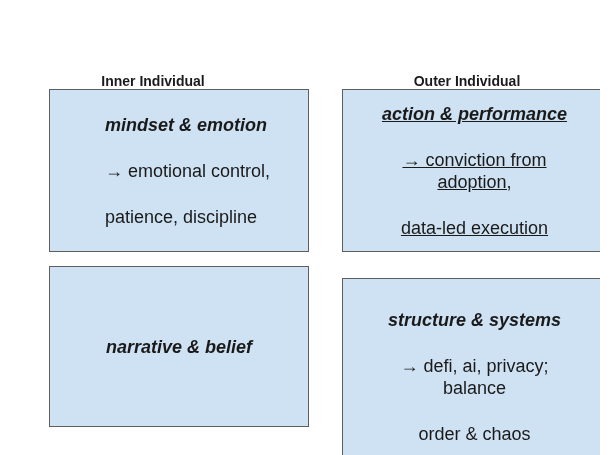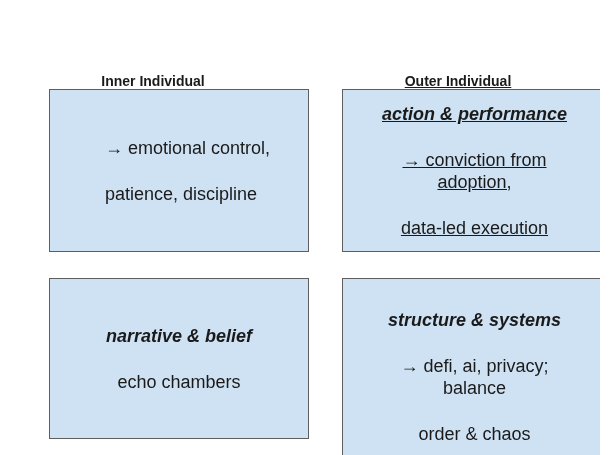--- a/index.html
+++ b/index.html
@@ -24,35 +24,35 @@
     position: absolute;
     width: 160px;
     text-align: center;
     font-size: 14px;
     font-weight: bold;
     color: var(--text);
     line-height: 14px;
     white-space: nowrap;
   }
   .label-tl { left: 49px;  top: 38px; }
-  .label-tr { left: 354px; top: 38px; text-decoration: underline; }
+  .label-tr { left: 363px; top: 38px; }
   .label-bl { left: 36px;  top: 419px; }
   .label-br { left: 372px; top: 419px; }
 
   .qbox {
     position: absolute;
     background: var(--box-fill);
     border: 1.5px solid var(--box-border);
     display: flex;
     align-items: center;
     color: var(--text);
   }
   .q-tl { left: 25px;  top: 65px;  width: 260px; height: 163px; }
   .q-tr { left: 318px; top: 65px;  width: 265px; height: 163px; text-decoration: underline; }
-  .q-bl { left: 25px;  top: 242px; width: 260px; height: 161px; margin-top: 12px; }
+  .q-bl { left: 25px;  top: 242px; width: 260px; height: 161px; }
   .q-br { left: 318px; top: 254px; width: 265px; height: 197px; }
 
   .box-text {
     width: 100%;
     font-size: 18px;
     line-height: 22px;
   }
   .align-left   { text-align: left; padding-left: 31px; padding-right: 8px; }
   .align-center { text-align: center; padding: 0 6px; }
 
@@ -64,37 +64,37 @@
 </head>
 <body>
 
 <div class="canvas">
 
   <div class="axis-label label-tl">Inner Individual</div>
   <div class="axis-label label-tr">Outer Individual</div>
 
   <div class="qbox q-tl">
     <div class="box-text align-left">
+      <div class="q-title">mindset &amp; emotion</div>
       <div class="q-line">→ emotional control,</div>
       <div class="q-line">patience, discipline</div>
     </div>
   </div>
 
   <div class="qbox q-tr">
     <div class="box-text align-center">
       <div class="q-title">action &amp; performance</div>
       <div class="q-line">→ conviction from adoption,</div>
       <div class="q-line">data-led execution</div>
     </div>
   </div>
 
   <div class="qbox q-bl">
     <div class="box-text align-center">
       <div class="q-title">narrative &amp; belief</div>
-      <div class="q-line">echo chambers</div>
     </div>
   </div>
 
   <div class="qbox q-br">
     <div class="box-text align-center">
       <div class="q-title">structure &amp; systems</div>
       <div class="q-line">→ defi, ai, privacy; balance</div>
       <div class="q-line">order &amp; chaos</div>
     </div>
   </div>

